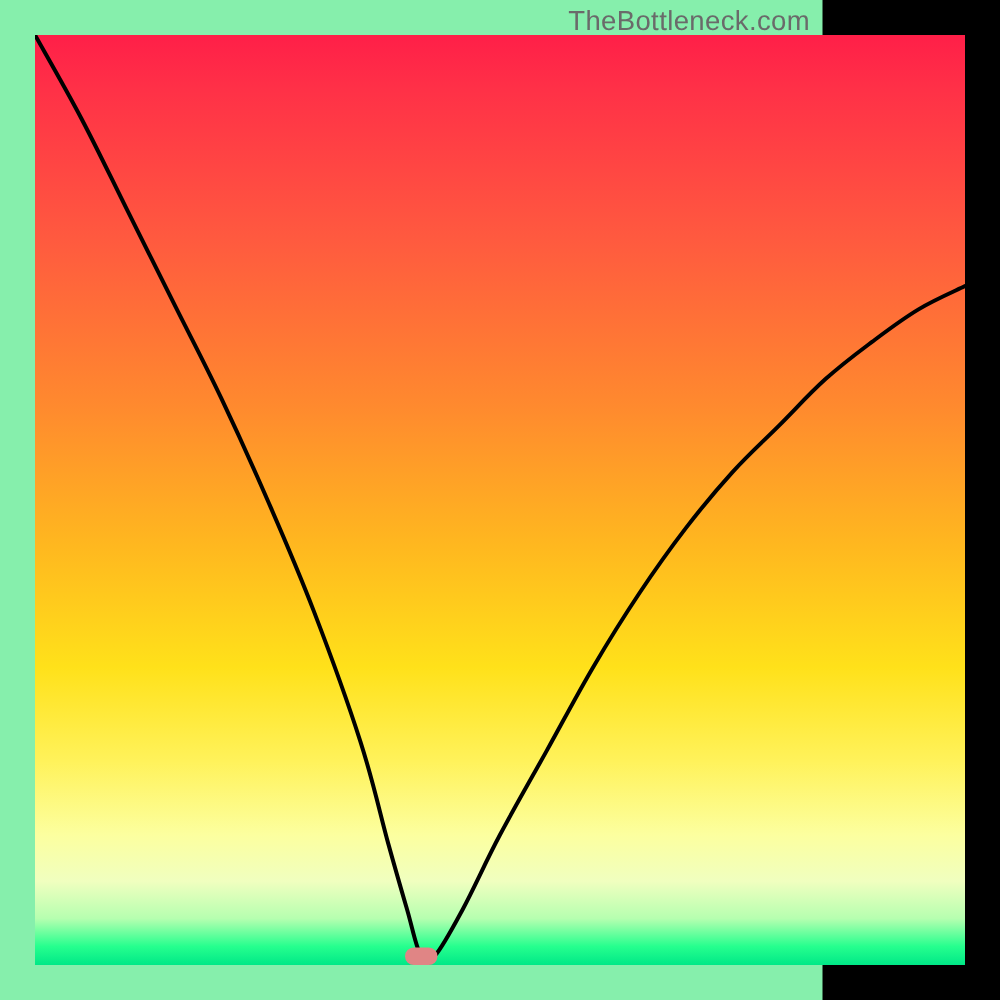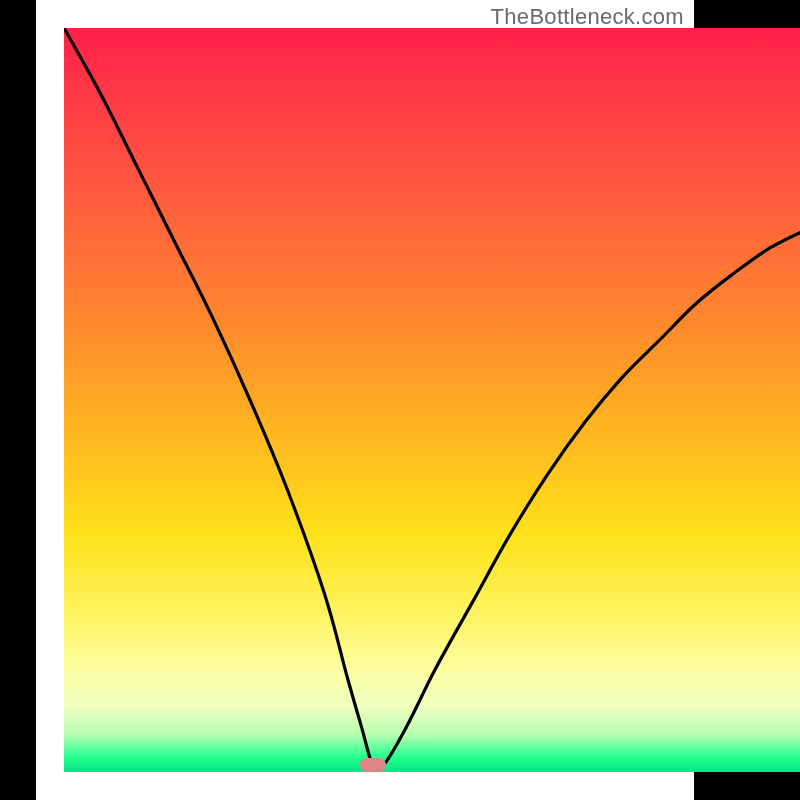--- a/index.html
+++ b/index.html
@@ -8,22 +8,21 @@
     width: 800px;
     height: 800px;
     background: #000;
     overflow: hidden;
     font-family: Arial, Helvetica, sans-serif;
   }
   .frame {
     position: relative;
     width: 658px;
     height: 800px;
-    background: #ffffff;
-    margin-left: 36px;
+    background: #86efac;
   }
   .watermark {
     position: absolute;
     top: 4px;
     right: 10px;
     color: #6a6a6a;
     font-size: 22px;
     font-weight: 500;
     letter-spacing: 0.3px;
     z-index: 3;

